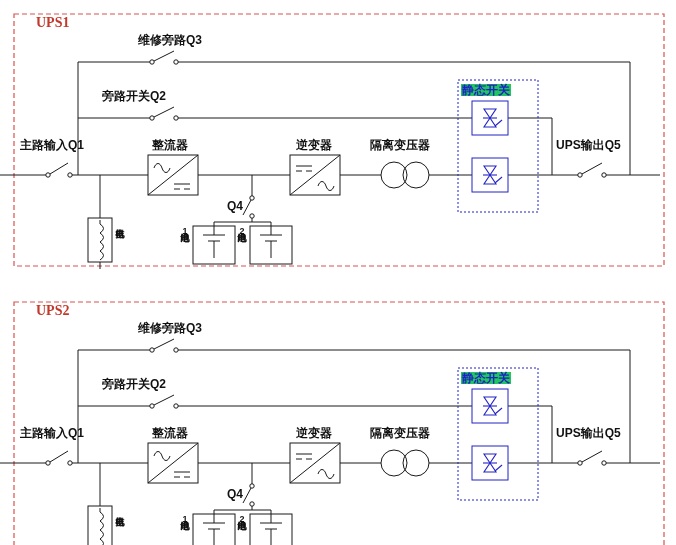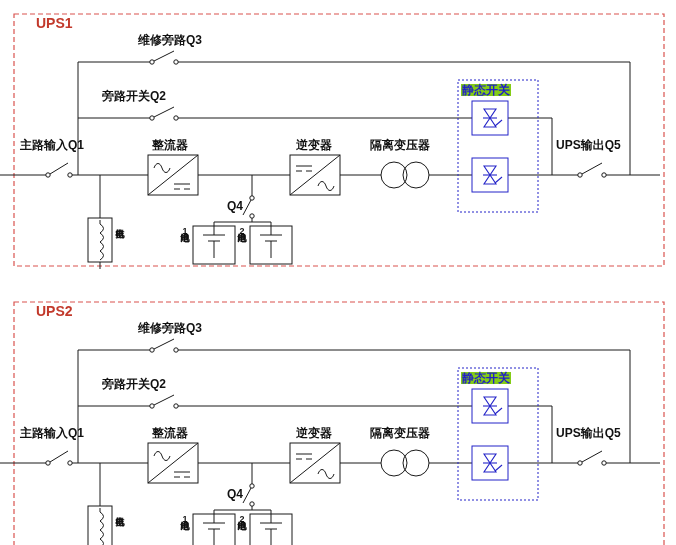--- a/index.html
+++ b/index.html
@@ -1,24 +1,24 @@
 <!DOCTYPE html>
 <html><head>
 <meta charset="utf-8">
 <style>
   html,body{margin:0;padding:0;background:#ffffff;}
   #screen{position:relative;width:676px;height:545px;background:#ffffff;
           font-family:"Liberation Sans",sans-serif;overflow:hidden;}
   .unit{position:absolute;left:0;width:676px;height:264px;}
   .unit svg{position:absolute;left:0;top:0;}
-  .title{position:absolute;font-family:Liberation Sans, sans-serif;font-size:14px;
+  .title{position:absolute;font-family:Liberation Serif, serif;font-size:14px;
          font-weight:bold;color:#c2392b;line-height:1;}
   .lbl{position:absolute;font-size:12px;font-weight:bold;color:#111111;
        white-space:nowrap;line-height:1;}
-  .blue{color:#2020c8;background:#84cc16;padding:0 1px;}
+  .blue{color:#2020c8;background:#22c55e;padding:0 1px;}
   .vlbl{position:absolute;writing-mode:vertical-rl;text-orientation:upright;
         font-size:9px;font-weight:bold;color:#111111;line-height:1;letter-spacing:0px;}
   
   .wire{stroke:#1a1a1a;stroke-width:1;fill:none;}
   .sym{stroke:#1a1a1a;stroke-width:1;fill:none;}
   .node{stroke:#1a1a1a;stroke-width:1;fill:#ffffff;}
   .panelborder{fill:none;stroke:#d9534f;stroke-width:1.2;stroke-dasharray:5 3;}
   .bluedot{stroke:#2323c8;stroke-width:1;fill:none;stroke-dasharray:2 2;}
   .bluebox{stroke:#2323c8;stroke-width:1;fill:none;}
   .scr{stroke:#2323c8;stroke-width:1.1;fill:none;}

